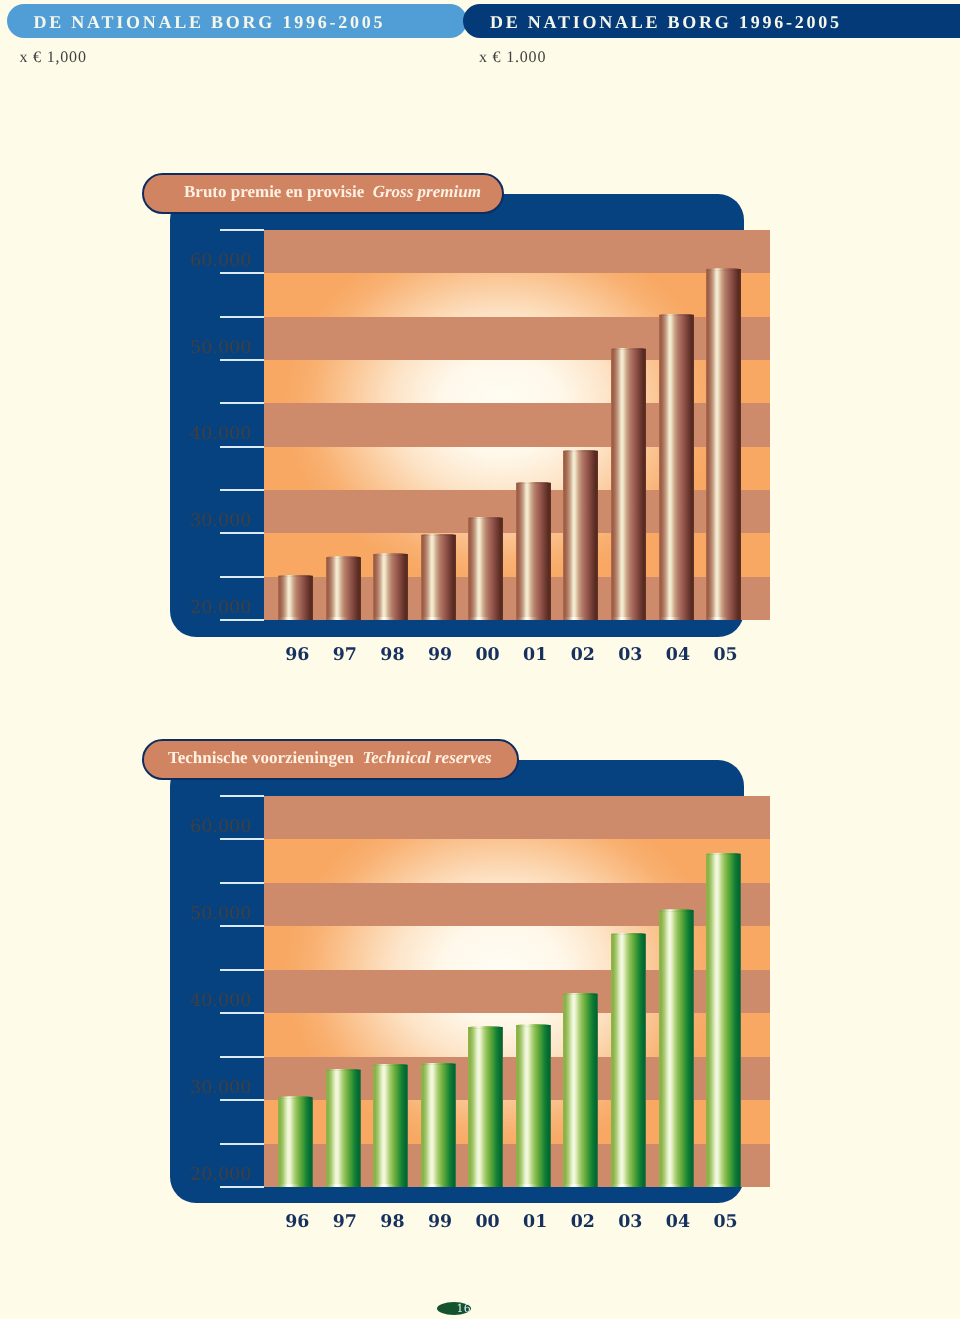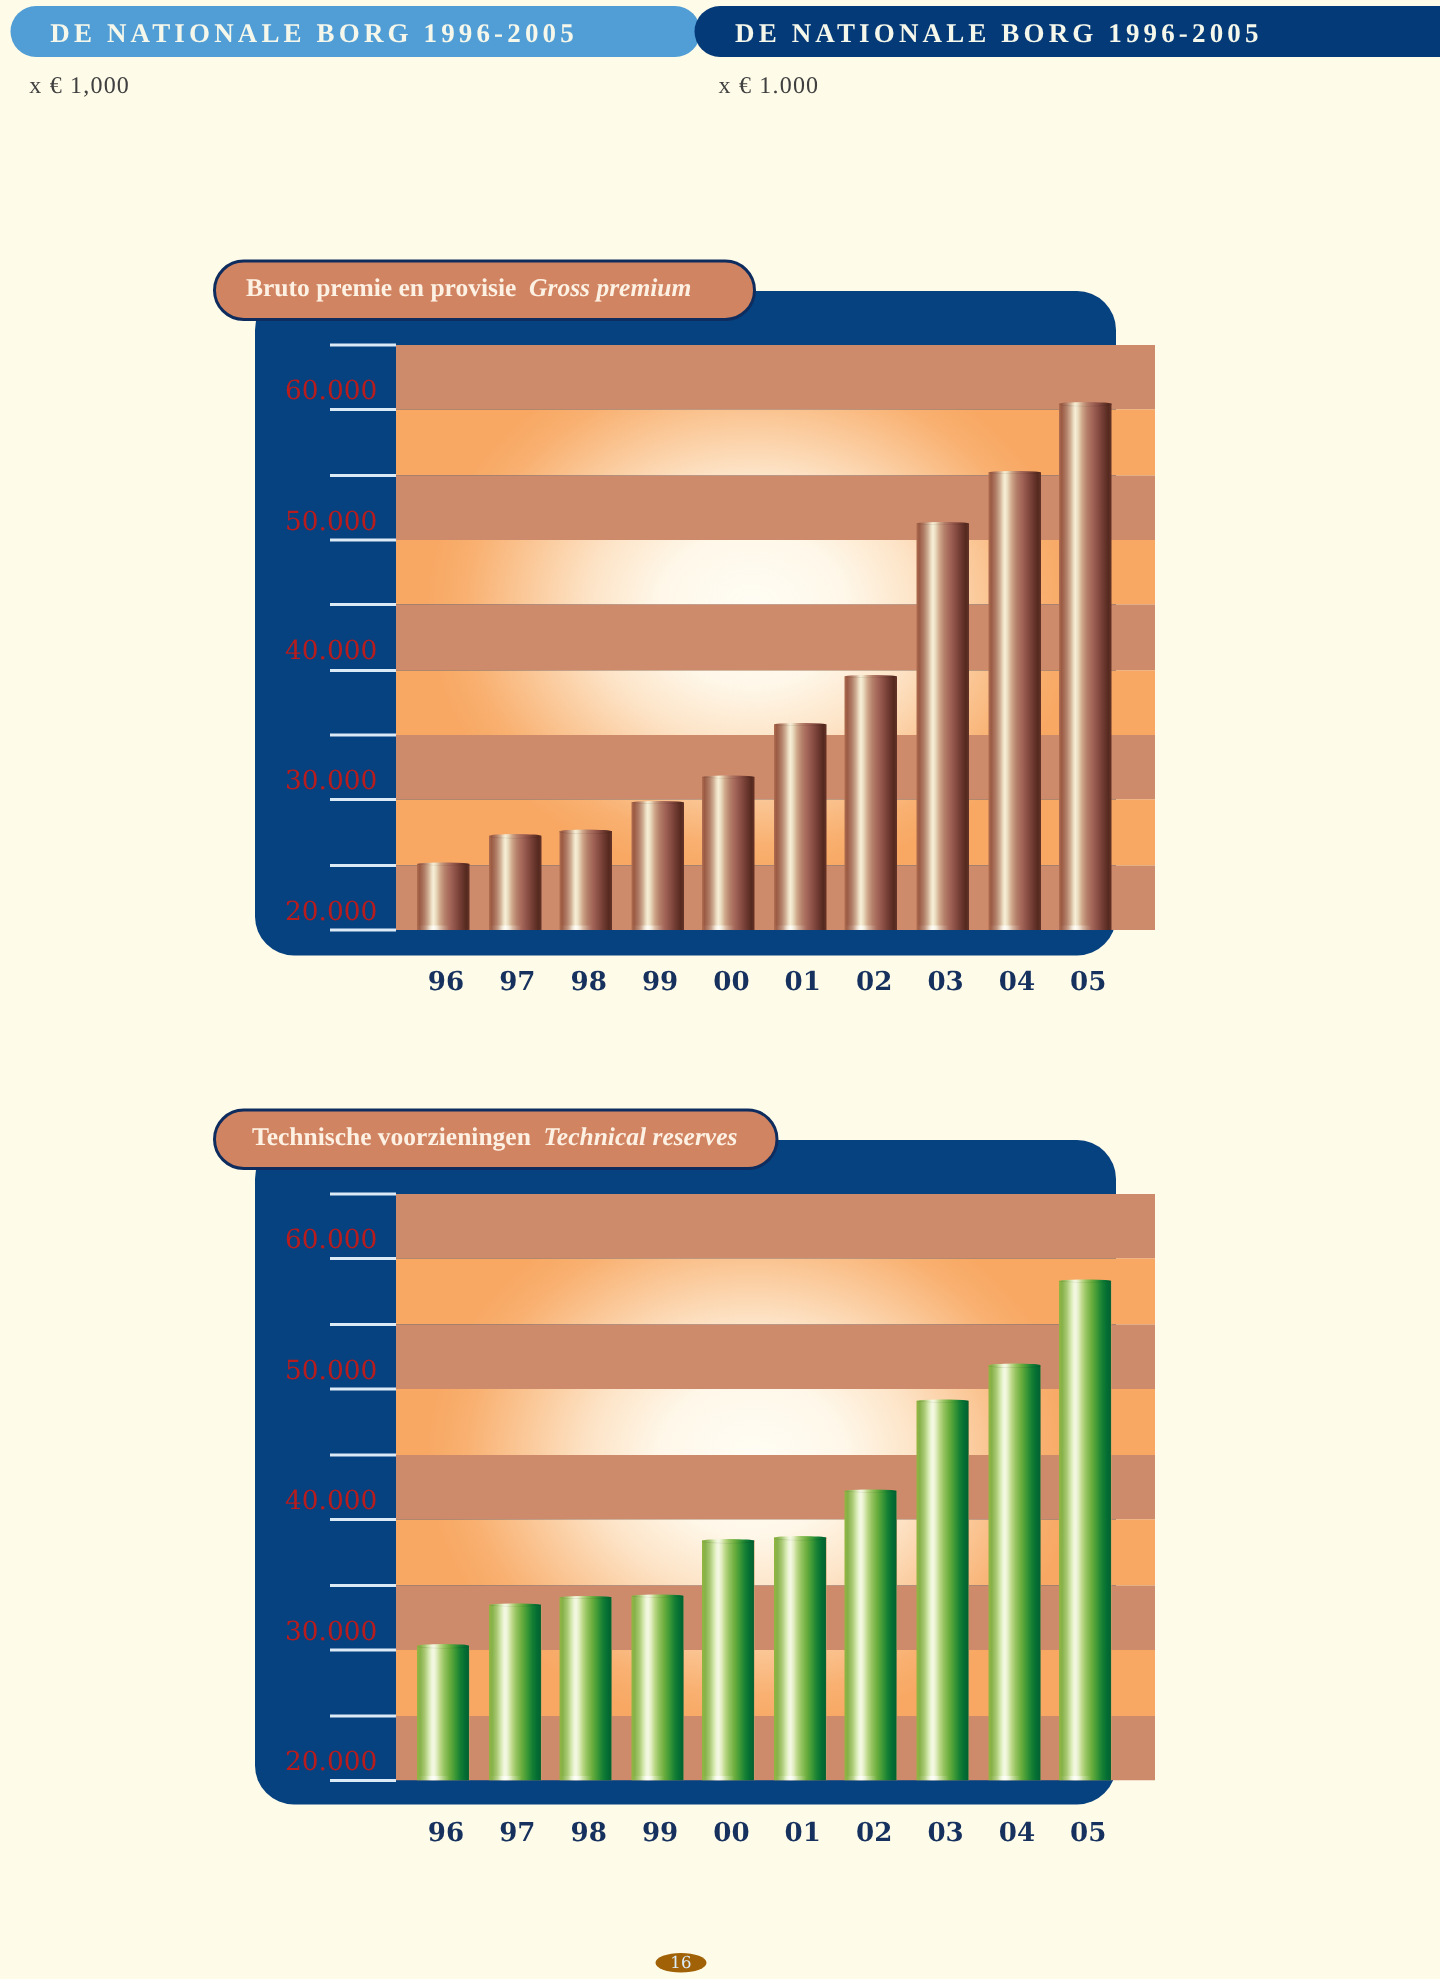--- a/index.html
+++ b/index.html
@@ -26,31 +26,31 @@
   
   .chart{position:absolute;}
   .navy{position:absolute;background:#064180;border-radius:26px;}
   .plot{position:absolute;overflow:hidden;}
   .title-pill{position:absolute;background:#d18461;border:2.6px solid #0e2d5e;
               border-radius:22px;box-sizing:border-box;}
   .title-txt{position:absolute;white-space:nowrap;color:#fdf1e4;font-size:17px;}
   .title-txt b{font-weight:bold;}
   .title-txt i{font-weight:bold;font-style:italic;}
   .tick{position:absolute;height:2px;background:#dbeaf5;}
-  .ylab{position:absolute;color:#b91c1c;font-size:17.6px;font-weight:normal;
+  .ylab{position:absolute;color:#404040;font-size:17.6px;font-weight:normal;
         font-family:"DejaVu Serif",serif;letter-spacing:0px;text-align:right;}
   .xlab{position:absolute;color:#16315e;font-size:17.4px;font-weight:bold;
         font-family:"DejaVu Serif",serif;text-align:center;letter-spacing:0px;}
   .bar{position:absolute;}
 
   
   .pgnum{position:absolute;left:437px;top:1302px;width:34px;height:13px;
-         background:#a16207;border-radius:50%;color:#dceefb;font-size:11px;
+         background:#14532d;border-radius:50%;color:#dceefb;font-size:11px;
          font-family:"DejaVu Serif",serif;
-         text-align:center;line-height:13px;letter-spacing:0.2px;}
+         text-align:right;line-height:13px;letter-spacing:0.2px;}
 </style>
 </head>
 <body>
 
 <div class="page">
 
   <div class="hdr-left">
     <div class="hdr-left-txt">DE NATIONALE BORG 1996-2005</div>
   </div>
   <div class="hdr-right">
@@ -124,21 +124,21 @@
         <div class="xlab" style="left: 320.88px; top: 645px; width: 48px;">97</div>
         <div class="xlab" style="left: 368.46px; top: 645px; width: 48px;">98</div>
         <div class="xlab" style="left: 416.04px; top: 645px; width: 48px;">99</div>
         <div class="xlab" style="left: 463.62px; top: 645px; width: 48px;">00</div>
         <div class="xlab" style="left: 511.2px; top: 645px; width: 48px;">01</div>
         <div class="xlab" style="left: 558.78px; top: 645px; width: 48px;">02</div>
         <div class="xlab" style="left: 606.36px; top: 645px; width: 48px;">03</div>
         <div class="xlab" style="left: 653.94px; top: 645px; width: 48px;">04</div>
         <div class="xlab" style="left: 701.52px; top: 645px; width: 48px;">05</div>
         <div class="title-pill" style="left: 142px; top: 173px; width: 362px; height: 41px;">
-          <div class="title-txt" style="left: 20px; top: 7px;"><b>Bruto premie en provisie</b>&nbsp; <i>Gross premium</i></div>
+          <div class="title-txt" style="left: 40px; top: 7px;"><b>Bruto premie en provisie</b>&nbsp; <i>Gross premium</i></div>
         </div>
       </div>
       <div class="chart">
         <div class="navy" style="left: 170px; top: 760px; width: 574px; height: 443px;"></div>
         <div class="plot" style="left: 264px; top: 796px; width: 506px; height: 391px;">
           <div style="position: absolute; inset: 0px;">
             <div style="position: absolute; left: 0px; right: 0px; top: 0px; height: 43.4444px; background: radial-gradient(43% 414% at 47% 405%, rgba(255, 253, 244, 0) 0%, rgba(255, 252, 241, 0) 28%, rgba(255, 251, 238, 0) 50%, rgba(255, 250, 235, 0) 72%, rgba(255, 248, 231, 0) 88%, rgba(255, 246, 228, 0) 100%), rgb(205, 139, 107);"></div>
             <div style="position: absolute; left: 0px; right: 0px; top: 43.4444px; height: 43.4444px; background: radial-gradient(43% 414% at 47% 305%, rgb(255, 253, 244) 0%, rgba(255, 252, 241, 0.95) 28%, rgba(255, 251, 238, 0.72) 50%, rgba(255, 250, 235, 0.36) 72%, rgba(255, 248, 231, 0.1) 88%, rgba(255, 246, 228, 0) 100%), rgb(248, 168, 99);"></div>
             <div style="position: absolute; left: 0px; right: 0px; top: 86.8889px; height: 43.4444px; background: radial-gradient(43% 414% at 47% 205%, rgba(255, 253, 244, 0) 0%, rgba(255, 252, 241, 0) 28%, rgba(255, 251, 238, 0) 50%, rgba(255, 250, 235, 0) 72%, rgba(255, 248, 231, 0) 88%, rgba(255, 246, 228, 0) 100%), rgb(205, 139, 107);"></div>
             <div style="position: absolute; left: 0px; right: 0px; top: 130.333px; height: 43.4444px; background: radial-gradient(43% 414% at 47% 105%, rgb(255, 253, 244) 0%, rgba(255, 252, 241, 0.95) 28%, rgba(255, 251, 238, 0.72) 50%, rgba(255, 250, 235, 0.36) 72%, rgba(255, 248, 231, 0.1) 88%, rgba(255, 246, 228, 0) 100%), rgb(248, 168, 99);"></div>

